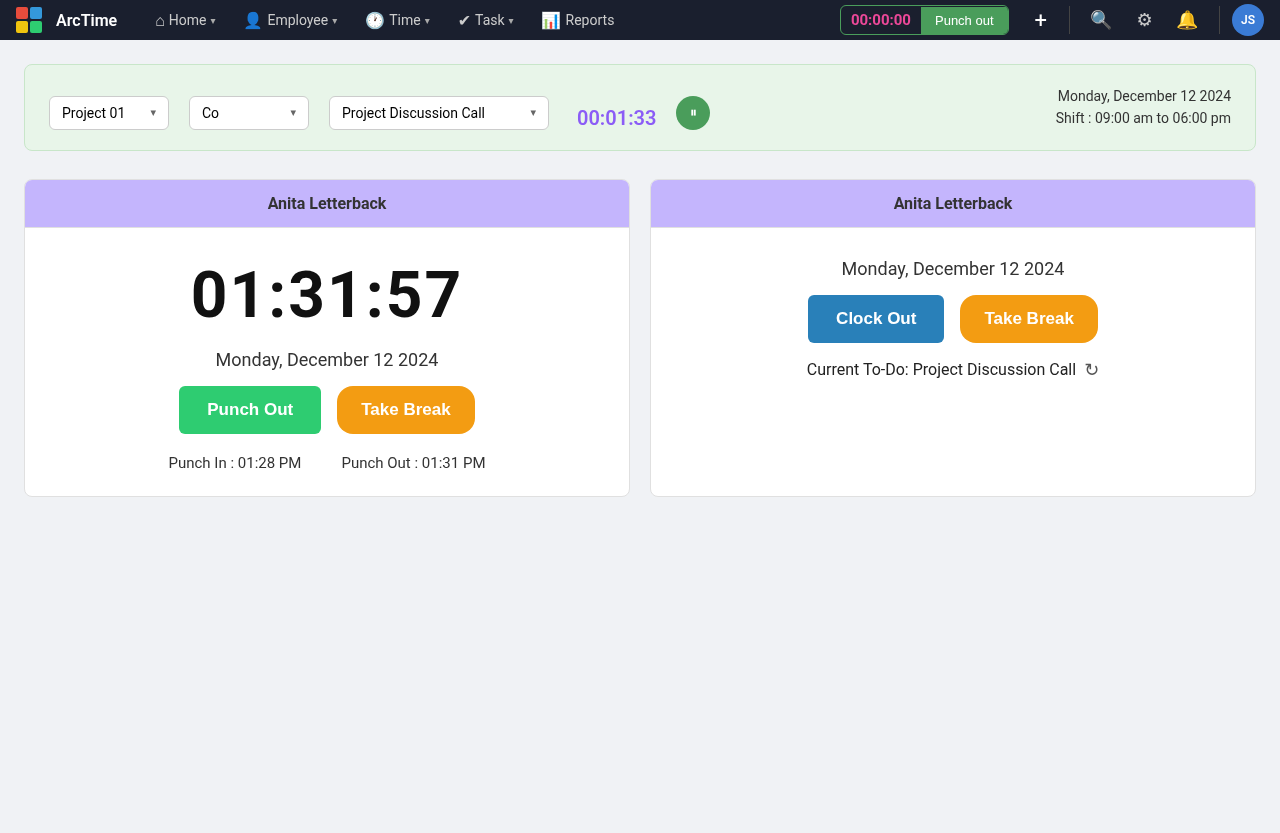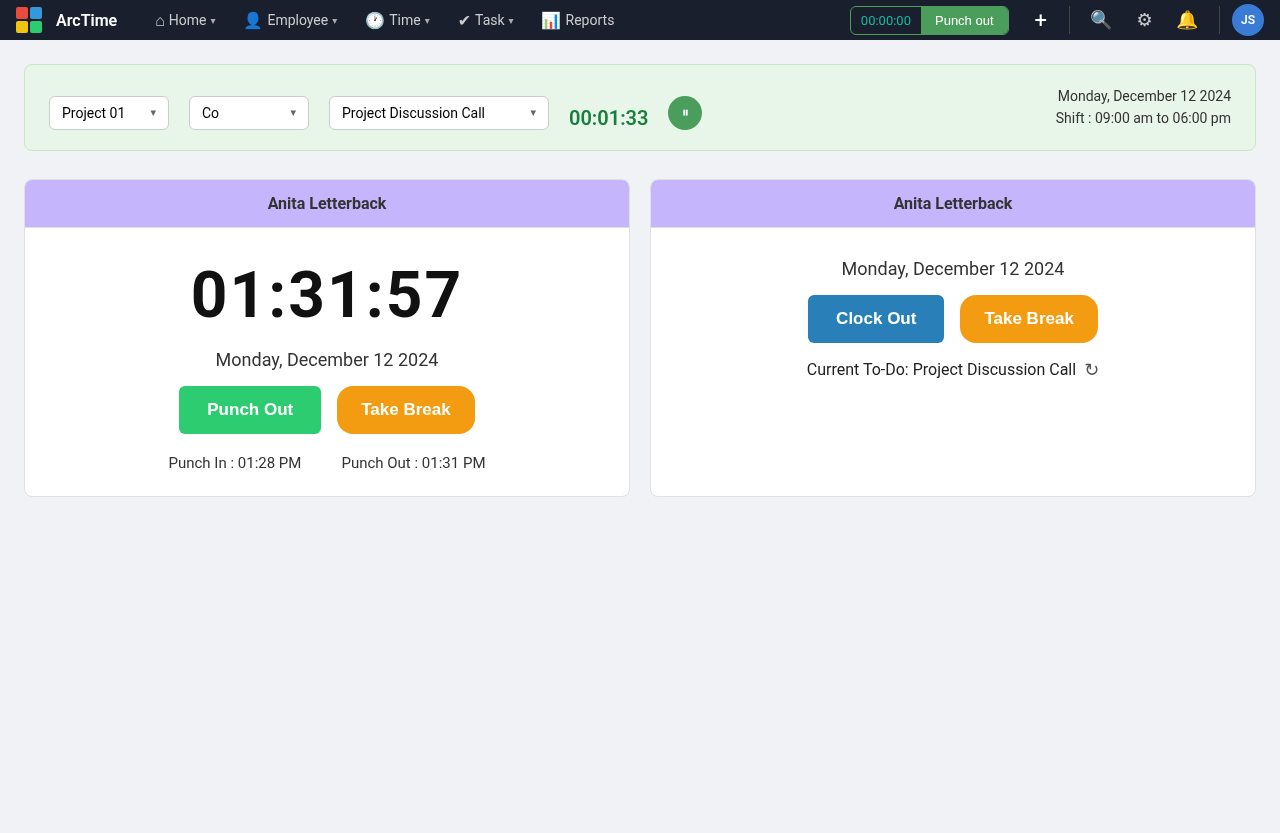--- a/index.html
+++ b/index.html
@@ -47,24 +47,25 @@
     .nav-spacer { flex: 1; }
     .punch-widget {
       display: flex;
       align-items: center;
       border: 1.5px solid #4a9d5b;
       border-radius: 6px;
       overflow: hidden;
       margin-right: 8px;
     }
     .punch-timer {
-      color: #14b8a6;
-      font-size: 13px;
+      color: #ec4899;
+      font-size: 15px;
       padding: 5px 10px;
       background: transparent;
+      font-weight: bold;
     }
     .punch-btn {
       background: #4a9d5b;
       color: #fff;
       border: none;
       padding: 6px 14px;
       font-size: 13px;
       cursor: pointer;
       font-weight: 500;
     }
@@ -126,21 +127,22 @@
       font-size: 14px;
       cursor: pointer;
       gap: 8px;
       min-width: 120px;
     }
     .dropdown-select.wide { min-width: 220px; }
     .dropdown-arrow { color: #666; font-size: 11px; }
     .timer-display {
       font-size: 20px;
       font-weight: 600;
-      color: #15803d;
+      color: #8b5cf6;
+      margin-left: 8px;
     }
     .pause-btn {
       width: 34px;
       height: 34px;
       border-radius: 50%;
       background: #4a9d5b;
       border: none;
       cursor: pointer;
       display: flex;
       align-items: center;

